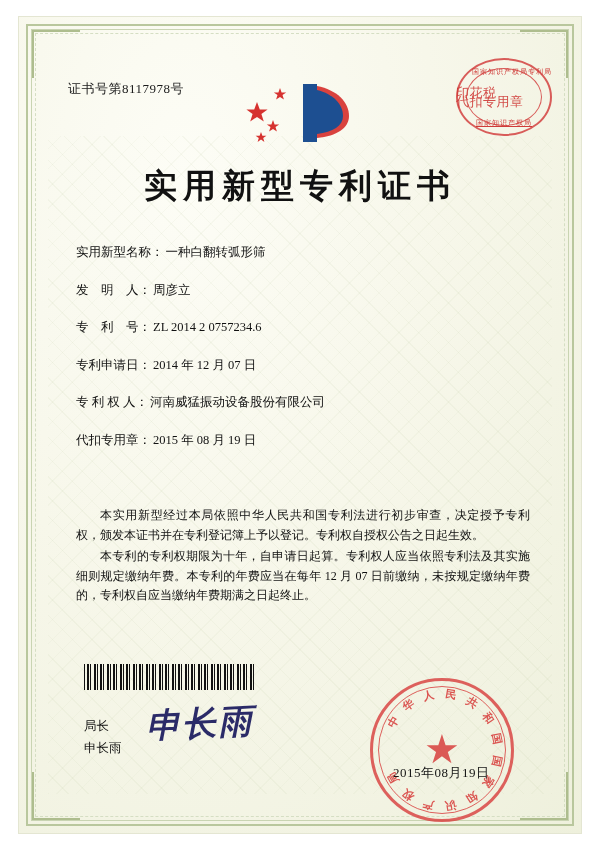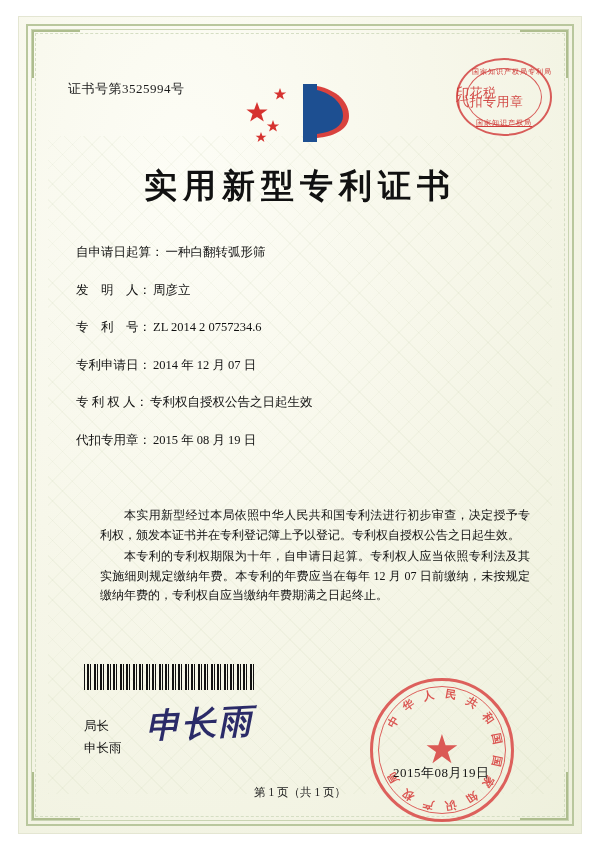--- a/index.html
+++ b/index.html
@@ -176,21 +176,20 @@
 
   .body-text {
     position: absolute;
     left: 58px;
     right: 52px;
     top: 490px;
     font-size: 12px;
     line-height: 19.5px;
     color: #111;
     text-align: justify;
-    margin-left: 24px;
   }
   .body-text p {
     margin: 0 0 2px 0;
     text-indent: 24px;
   }
 
   
   .barcode {
     position: absolute;
     left: 66px;
@@ -313,21 +312,21 @@
 
     <div class="border-outer"></div>
     <div class="border-inner"></div>
     <div class="border-fine"></div>
     <div class="corner tl"></div>
     <div class="corner tr"></div>
     <div class="corner bl"></div>
     <div class="corner br"></div>
 
     <div class="cert-number">
-      <span>证书号第</span><span>3525994</span><span>号</span>
+      <span>证书号第</span><span>8117978</span><span>号</span>
     </div>
 
     <div class="seal-top">
       <div class="oval"></div>
       <div class="oval inner"></div>
       <div class="arc-top">国家知识产权局专利局</div>
       <div class="seal-text">
         <div>印花税</div>
         <div>代扣专用章</div>
       </div>
@@ -347,38 +346,38 @@
           <path d="M92,10 C112,14 124,26 124,40 C124,52 112,60 92,62 Z" fill="#d6322f" opacity="0.92"></path>
           <path d="M92,14 C108,18 118,28 118,40 C118,50 108,56 92,58 Z" fill="#1d4f91"></path>
         </g>
       </svg>
     </div>
 
     <div class="title">实用新型专利证书</div>
 
     <div class="fields">
       <div class="field-row">
-        <span class="field-label">自申请日起算：</span>
+        <span class="field-label">实用新型名称：</span>
         <span class="field-value">一种白翻转弧形筛</span>
       </div>
       <div class="field-row">
         <span class="field-label">发　明　人：</span>
         <span class="field-value">周彦立</span>
       </div>
       <div class="field-row">
         <span class="field-label">专　利　号：</span>
         <span class="field-value">ZL 2014 2 0757234.6</span>
       </div>
       <div class="field-row">
         <span class="field-label">专利申请日：</span>
         <span class="field-value">2014 年 12 月 07 日</span>
       </div>
       <div class="field-row">
         <span class="field-label">专 利 权 人：</span>
-        <span class="field-value">专利权自授权公告之日起生效</span>
+        <span class="field-value">河南威猛振动设备股份有限公司</span>
       </div>
       <div class="field-row">
         <span class="field-label">代扣专用章：</span>
         <span class="field-value">2015 年 08 月 19 日</span>
       </div>
     </div>
 
     <div class="body-text">
       <p>本实用新型经过本局依照中华人民共和国专利法进行初步审查，决定授予专利权，颁发本证书并在专利登记簿上予以登记。专利权自授权公告之日起生效。</p>
       <p>本专利的专利权期限为十年，自申请日起算。专利权人应当依照专利法及其实施细则规定缴纳年费。本专利的年费应当在每年 12 月 07 日前缴纳，未按规定缴纳年费的，专利权自应当缴纳年费期满之日起终止。</p>
@@ -408,16 +407,15 @@
           <span style="transform: translate(46.0871px, 31.8116px) rotate(124.615deg) translate(-50%, -50%);">家</span>
           <span style="transform: translate(29.9301px, 47.3306px) rotate(147.692deg) translate(-50%, -50%);">知</span>
           <span style="transform: translate(8.98303px, 55.2748px) rotate(170.769deg) translate(-50%, -50%);">识</span>
           <span style="transform: translate(-13.4017px, 54.3727px) rotate(193.846deg) translate(-50%, -50%);">产</span>
           <span style="transform: translate(-33.6416px, 44.7688px) rotate(216.923deg) translate(-50%, -50%);">权</span>
           <span style="transform: translate(-48.4974px, 28px) rotate(240deg) translate(-50%, -50%);">局</span>
         </div>
     </div>
     <div class="seal-date">2015年08月19日</div>
 
-    <div class="footer">第 1 页（共 1 页）</div>
 
   </div>
 </div>
 
 </body></html>

